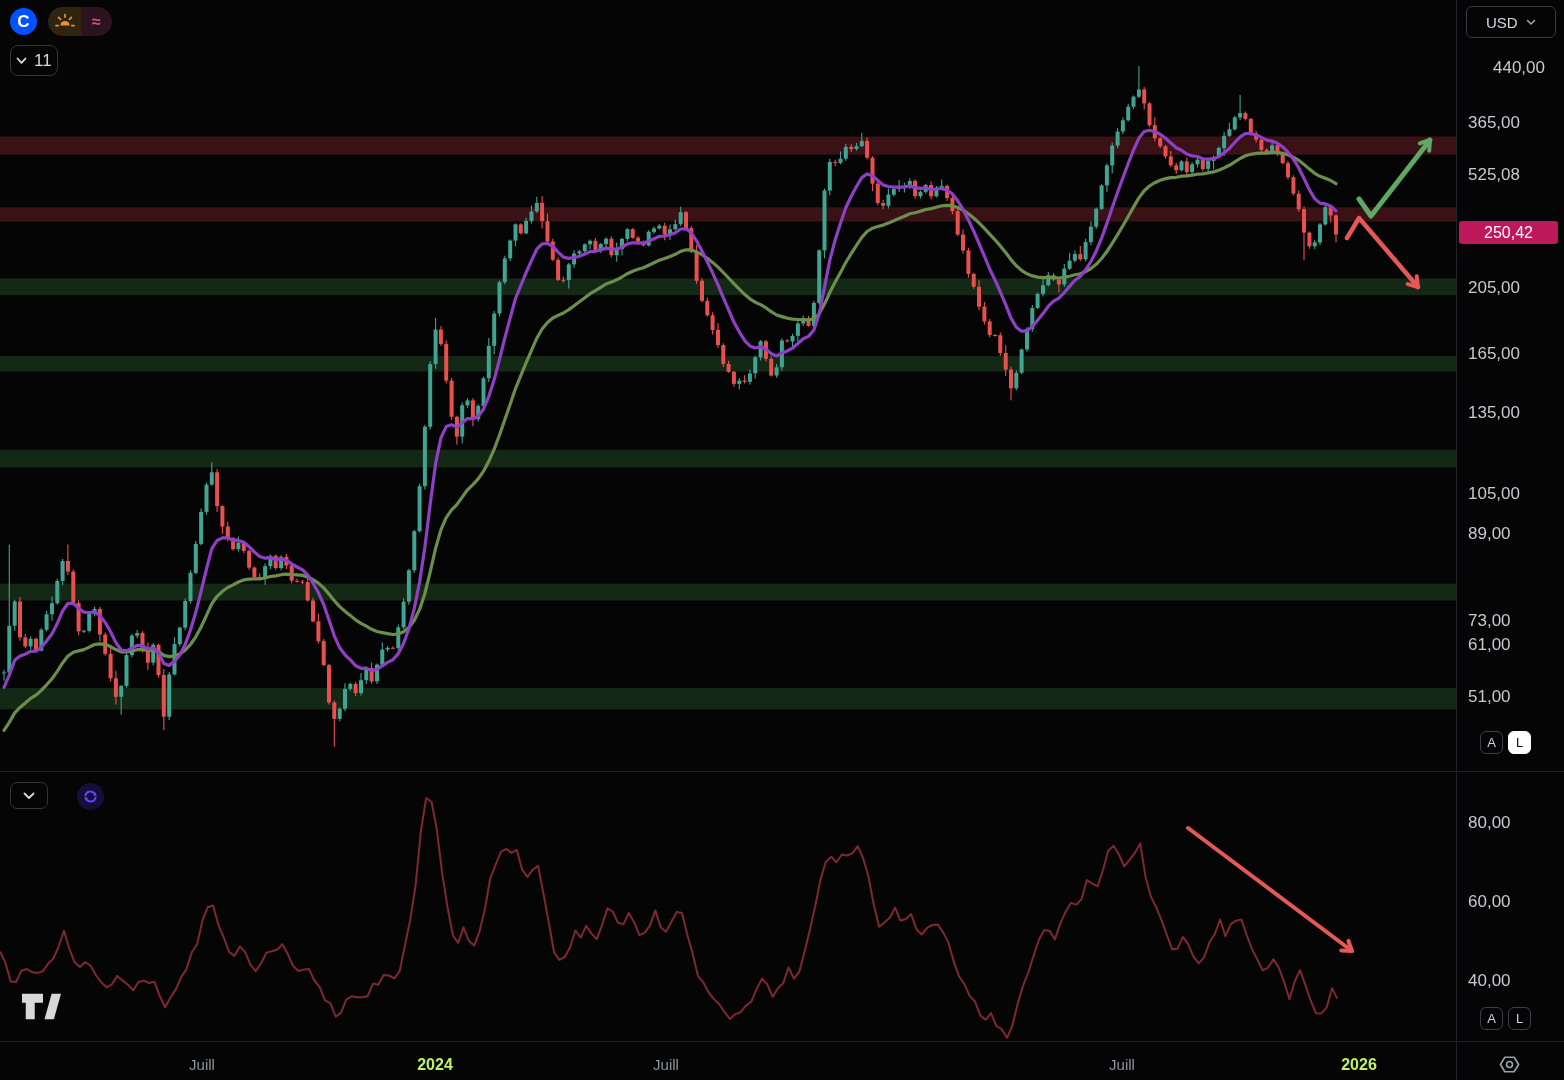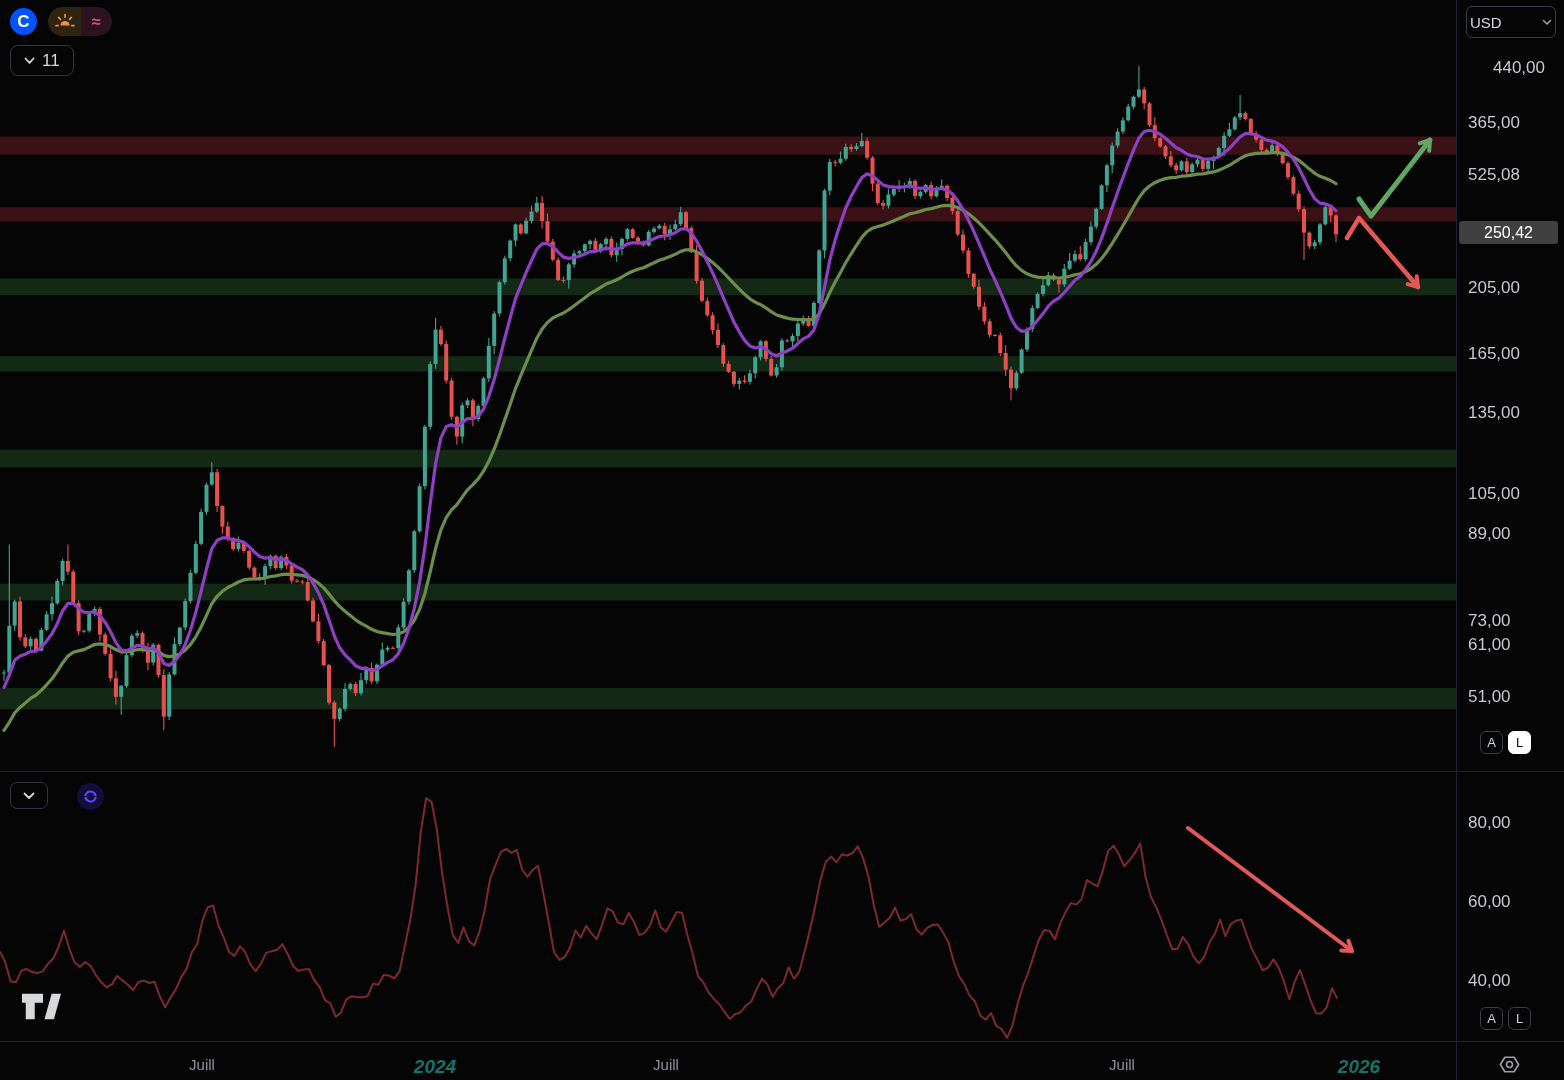--- a/index.html
+++ b/index.html
@@ -11,31 +11,31 @@
   .v-sep{position:absolute;top:0;width:1px;height:1080px;background:#1e222a;left:1456px;}
   
   .legend{position:absolute;left:10px;top:7px;display:flex;align-items:center;gap:11px;z-index:5;}
   .cb-logo{width:27px;height:27px;border-radius:50%;background:#0052ff;color:#fff;font-weight:700;
     font-size:17px;display:flex;align-items:center;justify-content:center;}
   .sym-title{color:#d8dade;font-size:20px;letter-spacing:.2px;}
   .pill{display:flex;height:29px;border-radius:15px;overflow:hidden;}
   .pill-l{width:33px;background:#2e2410;display:flex;align-items:center;justify-content:center;}
   .pill-r{width:31px;background:#2b1320;color:#e0517e;font-weight:700;font-size:16px;
     display:flex;align-items:center;justify-content:center;}
-  .interval-btn{position:absolute;left:10px;top:45px;height:31px;padding:0 13px;display:flex;
+  .interval-btn{position:absolute;left:10px;top:45px;height:31px;padding:0 5px;display:flex;
     align-items:center;gap:7px;background:transparent;border:1px solid #31353f;border-radius:8px;
     color:#d5d8dd;font-size:17px;z-index:5;cursor:pointer;font-family:inherit;}
   .usd-select{position:absolute;left:1466px;top:6px;width:90px;height:32px;border:1px solid #363a45;
     border-radius:6px;color:#d5d8dd;font-size:15px;display:flex;align-items:center;
-    justify-content:space-between;padding:0 3px;box-sizing:border-box;z-index:5;cursor:pointer;}
+    justify-content:space-between;padding:0 19px;box-sizing:border-box;z-index:5;cursor:pointer;}
   .tick{position:absolute;left:1468px;color:#c6c9d0;font-size:17px;height:20px;line-height:20px;}
-  #price-badge{position:absolute;left:1459px;width:99px;height:23px;background:#404040;color:#fff;
+  #price-badge{position:absolute;left:1459px;width:99px;height:23px;background:#be185d;color:#fff;
     border-radius:3px;font-size:16px;display:flex;align-items:center;justify-content:center;z-index:4;}
   .time-label{position:absolute;top:1056px;width:70px;text-align:center;font-size:15px;color:#8d939e;}
-  .time-label.bold{font-weight:700;color:#0f766e;font-size:19px;font-style:italic;}
+  .time-label.bold{font-weight:700;color:#bef264;font-size:16px;}
   .al-group{position:absolute;display:flex;gap:5px;z-index:5;}
   .al-main{left:1480px;top:731px;}
   .al-rsi{left:1480px;top:1007px;}
   .sq-btn{width:23px;height:23px;border-radius:6px;border:1px solid #3a3e48;background:transparent;
     color:#cfd3da;font-size:13px;display:flex;align-items:center;justify-content:center;
     font-family:inherit;cursor:pointer;padding:0;}
   .sq-btn.fill{background:#ffffff;color:#0a0a0a;border-color:#ffffff;}
   .rsi-collapse{position:absolute;left:10px;top:782px;width:38px;height:27px;border:1px solid #31353f;
     border-radius:7px;background:transparent;display:flex;align-items:center;justify-content:center;
     z-index:5;cursor:pointer;}

